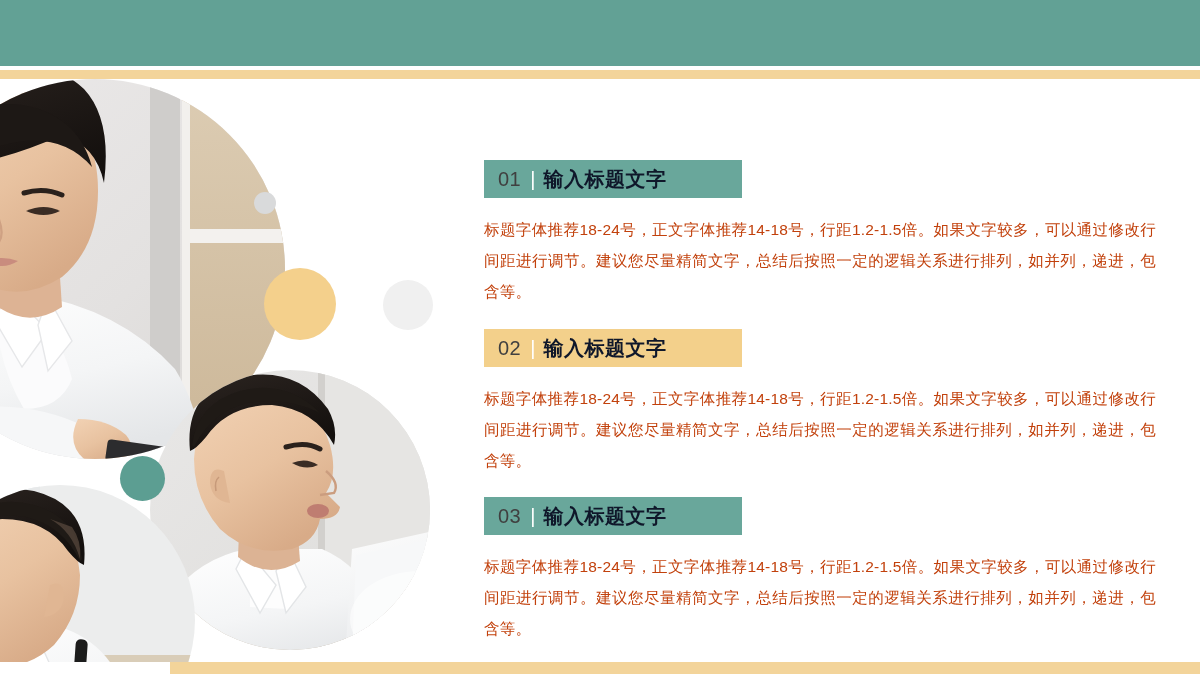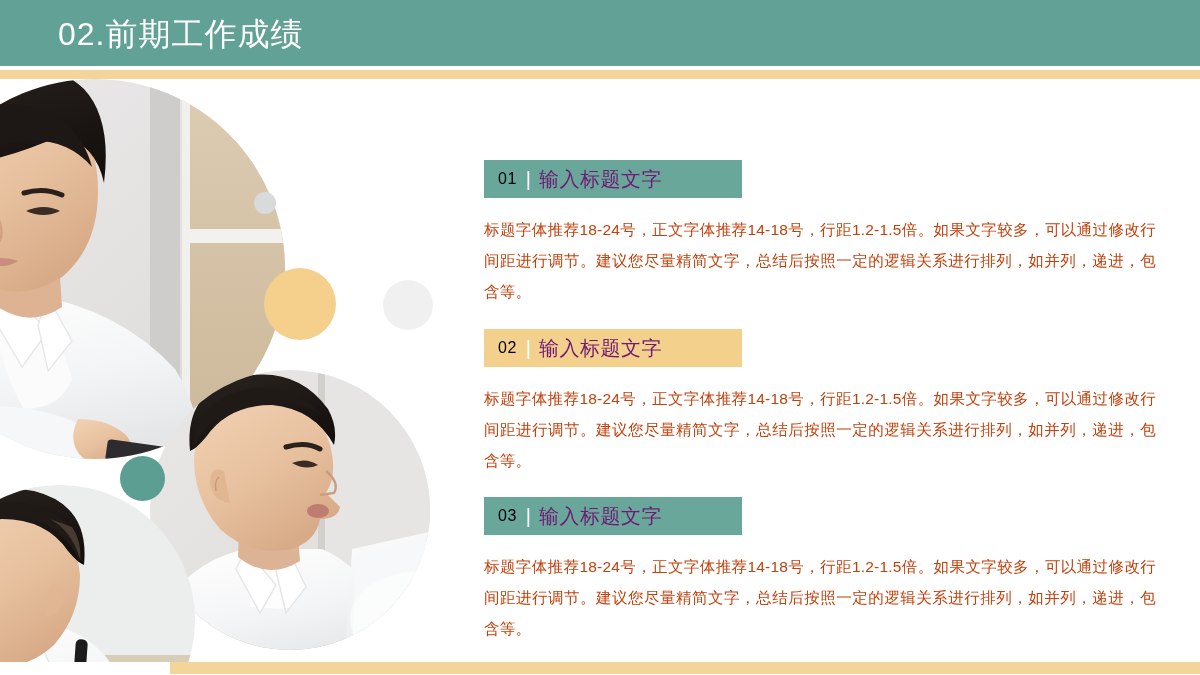--- a/index.html
+++ b/index.html
@@ -52,46 +52,45 @@
   .block-3 { top:497px; }
 
   .title-bar {
     width:258px; height:38px;
     display:flex; align-items:center;
     padding-left:14px;
   }
   .title-bar.green  { background:#69a79b; }
   .title-bar.yellow { background:#f3d08b;align-items:center; }
   .title-num {
-    font-size:16px; color:#000000; font-weight:400; letter-spacing:0.5px;
+    font-size:20px; color:#404040; font-weight:400; letter-spacing:0.5px;
   }
   .title-sep {
     font-size:20px; color:#ffffff; margin:0 8px 0 9px; font-weight:300;
   }
   .title-text {
-    font-size:20px; color:#701a75; font-weight:400; letter-spacing:0.5px;
+    font-size:20px; color:#0f172a; font-weight:700; letter-spacing:0.5px;
   }
 
   .body-text {
     margin-top:16px;
     width:672px;
     font-size:15.5px;
     line-height:31px;
     color:#c2410c;
     text-align:justify;
     letter-spacing:0.2px;
   }
 </style>
 </head>
 <body>
 
 <div class="slide">
 
   <div class="header-bar"></div>
-  <div class="header-title">02.前期工作成绩</div>
   <div class="header-accent"></div>
 
   <div class="photo-layer">
     <svg width="470" height="583" viewBox="0 0 470 583" xmlns="http://www.w3.org/2000/svg">
       <defs>
         <clipPath id="clipTop">
             <circle cx="95" cy="190" r="190"></circle>
           </clipPath>
         <clipPath id="clipMid">
             <circle cx="290" cy="431" r="140"></circle>

